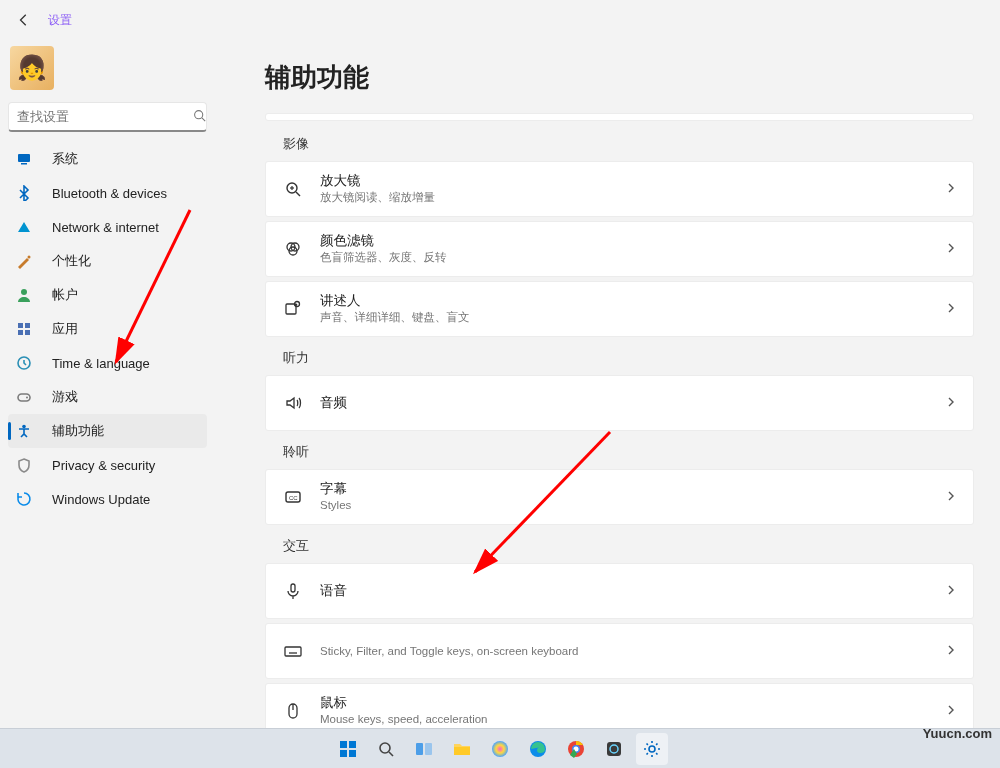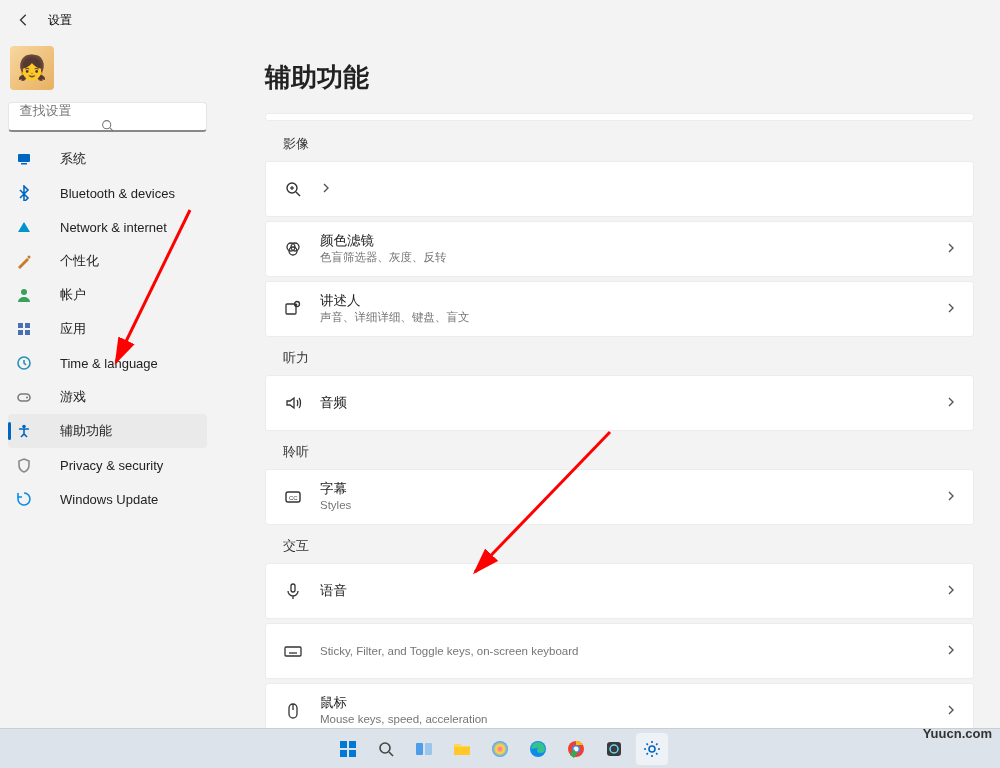--- a/index.html
+++ b/index.html
@@ -1,32 +1,32 @@
 <!DOCTYPE html>
 <html><head>
 <meta charset="utf-8">
 <style>
 * { margin: 0; padding: 0; box-sizing: border-box; font-family: "Segoe UI", "Microsoft YaHei", sans-serif; }
 body { width: 1000px; height: 768px; background: #f3f3f3; overflow: hidden; position: relative; }
 
 .top-bar { height: 40px; display: flex; align-items: center; padding: 0 14px; gap: 14px; }
 .back-btn { width: 20px; height: 20px; display: flex; align-items: center; justify-content: center; cursor: pointer; color: #333; }
-.app-title { font-size: 12px; color: #000000; }
+.app-title { font-size: 12px; color: #8b5cf6; }
 
 .layout { display: flex; height: calc(100% - 40px - 40px); }
 
 .sidebar { width: 215px; padding: 4px 8px 0 8px; }
 .avatar-block { padding: 2px 4px 12px 2px; }
 .avatar { width: 44px; height: 44px; border-radius: 4px; background: linear-gradient(135deg,#f7d7a0,#e8b060); display: flex; align-items: center; justify-content: center; font-size: 24px; }
 
-.search-box { display: flex; align-items: center; background: #fff; border: 1px solid #e6e6e6; border-bottom: 2px solid #888; border-radius: 4px; height: 30px; padding: 0 8px; margin-bottom: 10px; flex-direction: column; }
+.search-box { display: flex; align-items: center; background: #fff; border: 1px solid #e6e6e6; border-bottom: 2px solid #888; border-radius: 4px; height: 30px; padding: 0 8px; margin-bottom: 10px; }
 .search-box input { border: none; outline: none; flex: 1; font-size: 13px; background: transparent; color: #555; }
 .search-icon { color: #777; }
 
-.nav-item { display: flex; align-items: center; height: 34px; padding: 0 8px; gap: 28px; border-radius: 4px; cursor: pointer; font-size: 13px; color: #222; position: relative; }
+.nav-item { display: flex; align-items: center; height: 34px; padding: 0 8px; gap: 20px; border-radius: 4px; cursor: pointer; font-size: 13px; color: #222; position: relative; }
 .nav-item.active { background: #eaeaea; }
 .nav-item.active::before { content: ""; position: absolute; left: 0; top: 8px; bottom: 8px; width: 3px; background: #0067c0; border-radius: 2px; }
 .nav-icon { width: 16px; height: 16px; display: flex; align-items: center; justify-content: center; }
 
 .main { flex: 1; padding: 20px 26px 10px 50px; overflow: hidden; }
 .page-title { font-size: 26px; font-weight: 600; color: #222; margin-bottom: 18px; }
 .thin-bar { height: 8px; background: #fff; border: 1px solid #ececec; border-radius: 3px; margin-bottom: 14px; }
 
 .section-label { font-size: 13px; color: #333; margin: 12px 0 8px 18px; }
 
@@ -180,20 +180,24 @@
         <div class="section-label">影像</div>
         <div class="card">
       <div class="card-icon">
             <svg width="20" height="20" viewBox="0 0 20 20">
               <circle cx="9" cy="9" r="5" stroke="#333" stroke-width="1.4" fill="none"></circle>
               <line x1="13" y1="13" x2="17" y2="17" stroke="#333" stroke-width="1.4"></line>
               <line x1="9" y1="7" x2="9" y2="11" stroke="#333" stroke-width="1.2"></line>
               <line x1="7" y1="9" x2="11" y2="9" stroke="#333" stroke-width="1.2"></line>
             </svg>
           </div>
+      <div class="card-text">
+        <div class="card-title">放大镜</div>
+        <div class="card-sub">放大镜阅读、缩放增量</div>
+      </div>
       <div class="card-chevron"><svg width="12" height="12" viewBox="0 0 12 12">
               <path d="M4 2l4 4-4 4" stroke="#555" stroke-width="1.4" fill="none"></path>
             </svg></div>
         </div>
         <div class="card">
       <div class="card-icon">
             <svg width="20" height="20" viewBox="0 0 20 20">
               <circle cx="8" cy="8" r="4" fill="none" stroke="#333" stroke-width="1.3"></circle>
               <circle cx="12" cy="8" r="4" fill="none" stroke="#333" stroke-width="1.3"></circle>
               <circle cx="10" cy="12" r="4" fill="none" stroke="#333" stroke-width="1.3"></circle>

